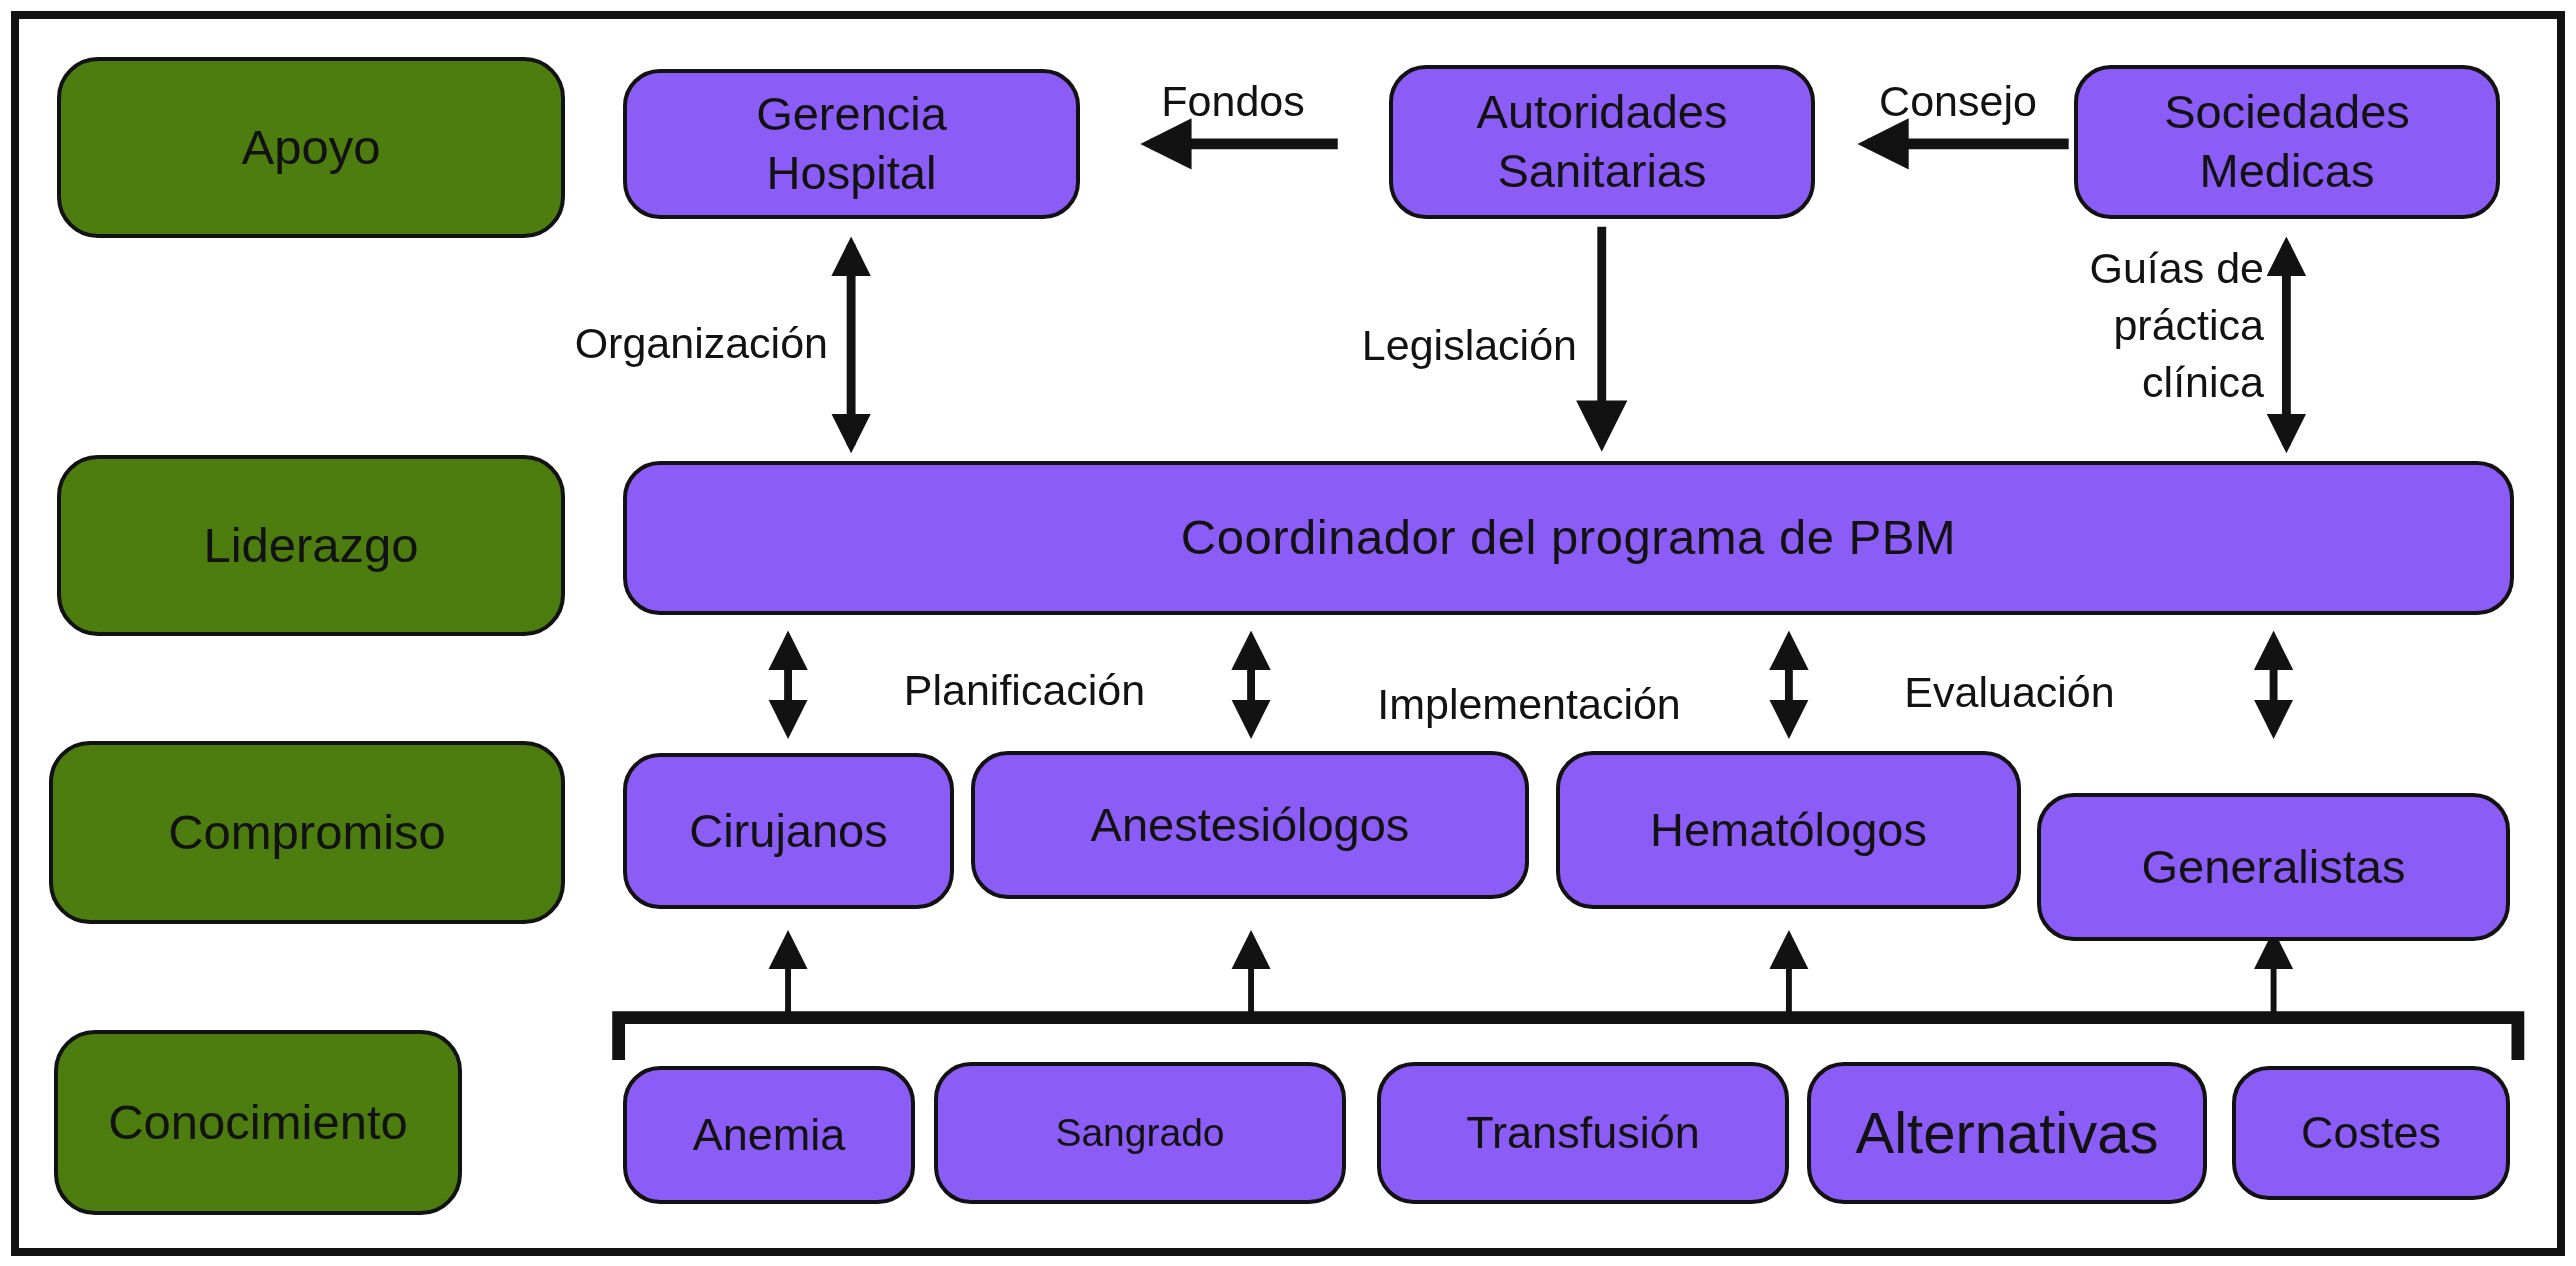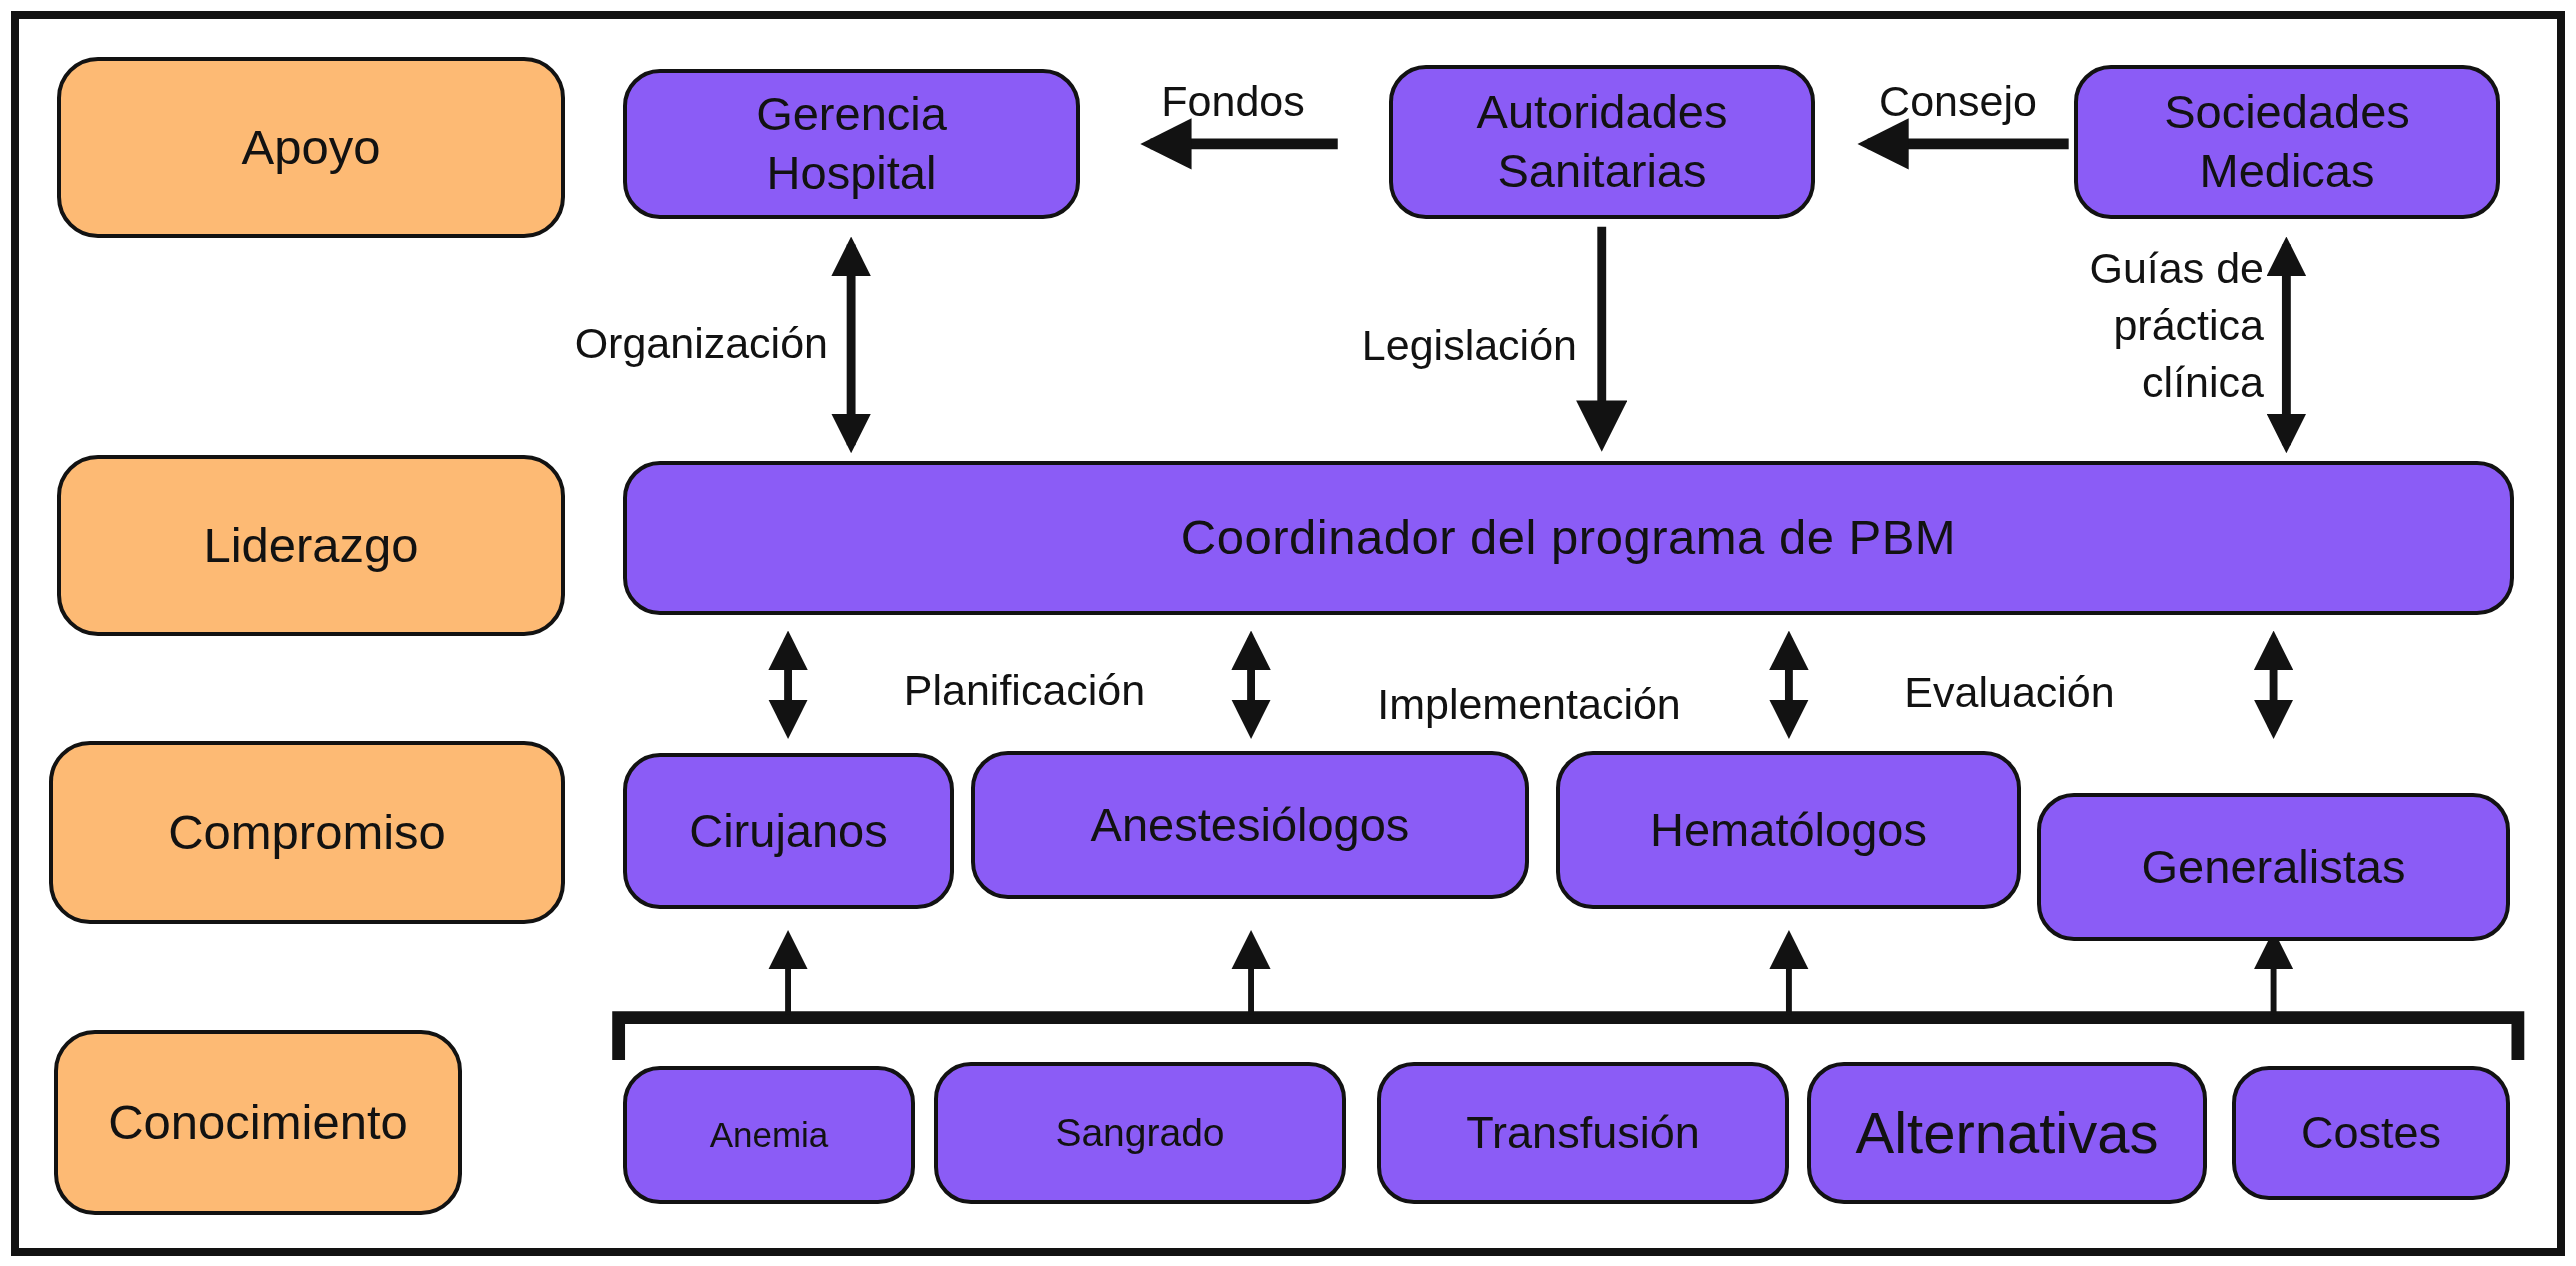--- a/index.html
+++ b/index.html
@@ -12,21 +12,21 @@
     position:absolute;left:10.8px;top:10.8px;right:10.8px;bottom:10.8px;
     border:8.9px solid #121212;background:#ffffff;
   }
   .box{
     position:absolute;display:flex;align-items:center;justify-content:center;
     text-align:center;background:#8b5cf6;border:4.9px solid #121212;
     border-radius:37px;box-sizing:border-box;
     font-size:47px;line-height:1.25;white-space:pre-line;
   }
   .gray{
-    background:#fdba74;border-radius:41px;font-size:49px;
+    background:#4d7c0f;border-radius:41px;font-size:49px;
   }
   .coord{font-size:49px;letter-spacing:0.5px;}
   .elabel{
     position:absolute;font-size:43px;line-height:1.32;white-space:pre-line;
   }
   .center{text-align:center;}
   .right{text-align:right;}
   svg.links{position:absolute;left:0;top:0;pointer-events:none;}
 </style>
 </head>
@@ -77,21 +77,21 @@
 <div class="box" style="left:2074px;top:65px;width:426px;height:154px;">Sociedades
 Medicas</div>
 
 <div class="box coord" style="left:623px;top:461px;width:1891px;height:154px;">Coordinador del programa de PBM</div>
 
 <div class="box" style="left:623px;top:753px;width:331px;height:156px;text-align:right;">Cirujanos</div>
 <div class="box" style="left:971px;top:751px;width:558px;height:148px;">Anestesiólogos</div>
 <div class="box" style="left:1556px;top:751px;width:465px;height:158px;">Hematólogos</div>
 <div class="box" style="left:2037px;top:753px;width:473px;height:148px;margin-top:40px;">Generalistas</div>
 
-<div class="box" style="left:623px;top:1066px;width:292px;height:138px;font-size:35px;">Anemia</div>
+<div class="box" style="left:623px;top:1066px;width:292px;height:138px;font-size:45px;">Anemia</div>
 <div class="box" style="left:934px;top:1062px;width:412px;height:142px;font-size:39px;">Sangrado</div>
 <div class="box" style="left:1377px;top:1062px;width:412px;height:142px;font-size:45px;">Transfusión</div>
 <div class="box" style="left:1807px;top:1062px;width:400px;height:142px;font-size:58px;">Alternativas</div>
 <div class="box" style="left:2232px;top:1066px;width:278px;height:134px;font-size:45px;">Costes</div>
 
 <div class="elabel center" style="left:1115px;top:73px;width:236px;">Fondos</div>
 <div class="elabel center" style="left:1840px;top:73px;width:236px;">Consejo</div>
 <div class="elabel right" style="left:532px;top:315px;width:296px;">Organización</div>
 <div class="elabel right" style="left:1281px;top:317px;width:296px;">Legislación</div>
 <div class="elabel right" style="left:1968px;top:240px;width:296px;">Guías de

